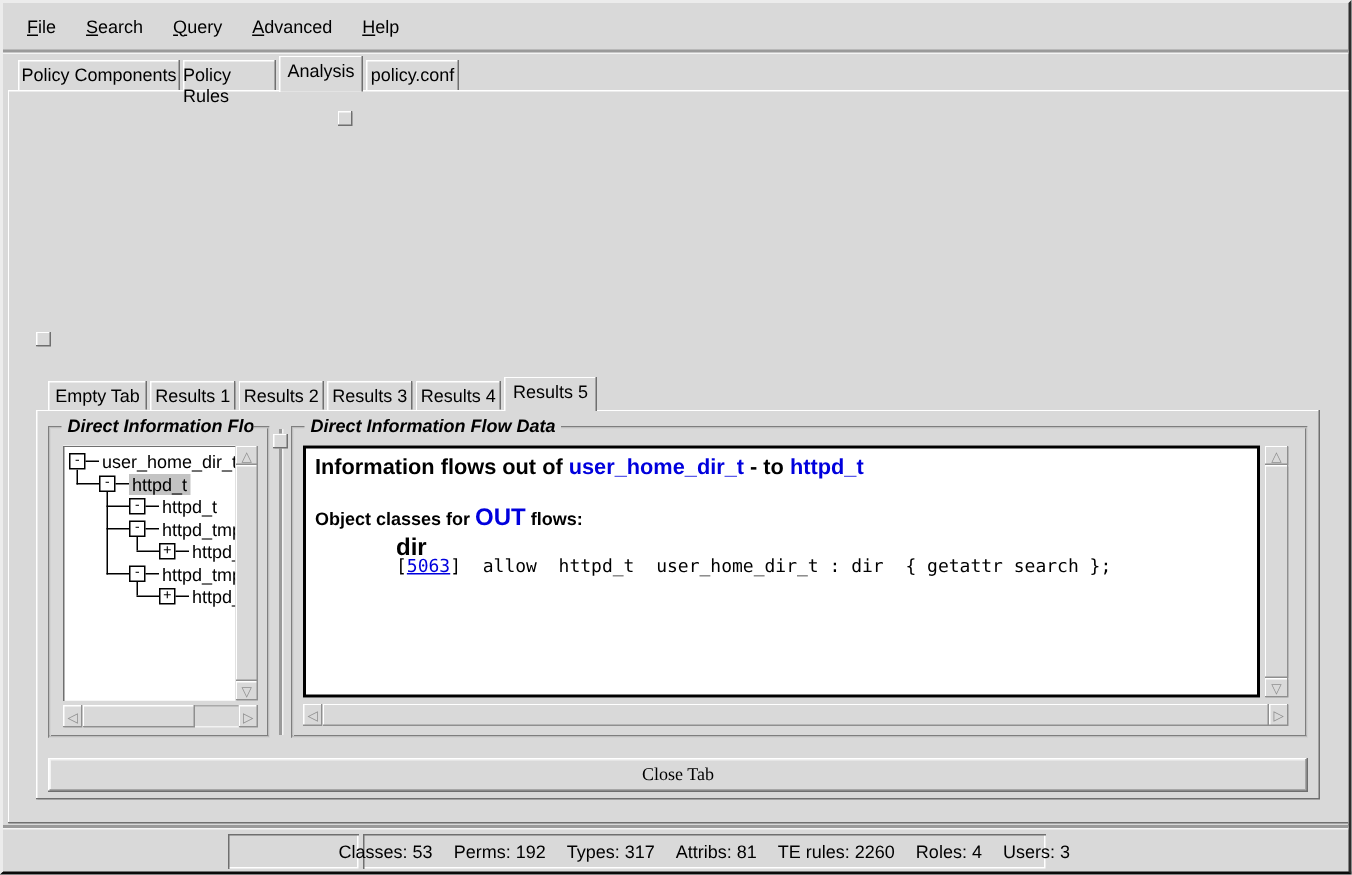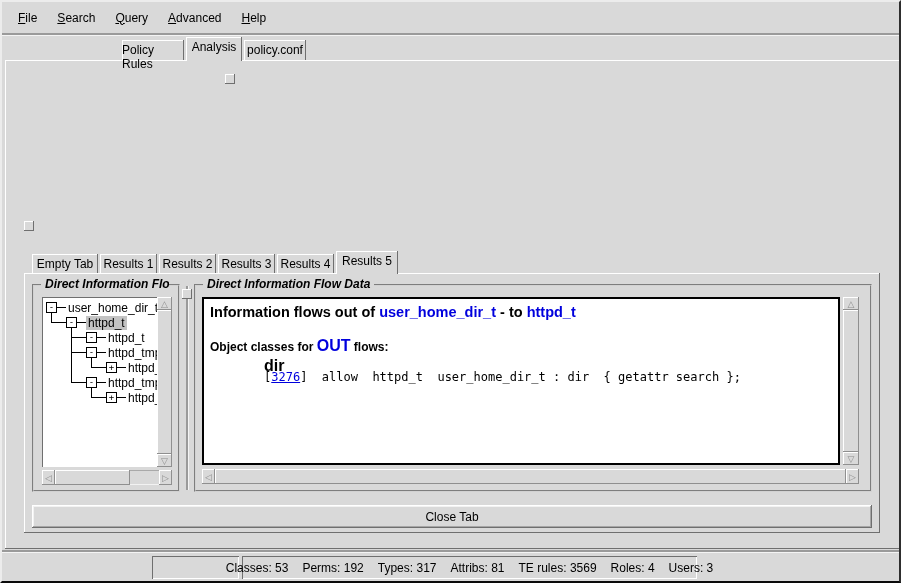--- a/index.html
+++ b/index.html
@@ -87,20 +87,23 @@
 
   <div id="menubar">
     <span class="menu-item"><span class="hot">F</span><span>ile</span></span>
     <span class="menu-item"><span class="hot">S</span><span>earch</span></span>
     <span class="menu-item"><span class="hot">Q</span><span>uery</span></span>
     <span class="menu-item"><span class="hot">A</span><span>dvanced</span></span>
     <span class="menu-item"><span class="hot">H</span><span>elp</span></span>
   </div>
   <div id="menubar-sep"></div>
 
+  <div class="tab" style="left:10px; top:38px; width:108px; height:20px;">
+      <span>Policy Components</span>
+    </div>
   <div class="tab" style="left:120px; top:38px; width:62px; height:20px;">
       <span>Policy Rules</span>
     </div>
   <div class="tab active" style="left:184px; top:35px; width:56px; height:24px;">
       <span>Analysis</span>
     </div>
   <div class="tab" style="left:242px; top:38px; width:62px; height:20px;">
       <span>policy.conf</span>
     </div>
 
@@ -278,42 +281,42 @@
   <div class="groove-v" style="left:184px; top:284px; height:204px; z-index:2;"></div>
   <div class="sash-handle raised-thin" style="left:180px; top:287px; z-index:2;"></div>
 
   <div class="lf groove" style="left:192px; top:282px; width:678px; height:208px; z-index:2;">
     <span class="lf-label">Direct Information Flow Data</span>
   </div>
   <div id="data-text" style="left:200px; top:295px; width:638px; height:168px; z-index:2;">
     <div class="abs" style="left:6px; top:38px; font-size:12px; font-weight:bold; white-space:pre;"><span>Object classes for </span><span class="blue" style="font-size:16px;">OUT</span><span> flows:</span></div>
     <div class="abs" style="left:6px; top:5px; font-size:14.5px; font-weight:bold; white-space:pre;"><span>Information flows out of </span><span class="blue">user_home_dir_t</span><span> - to </span><span class="blue">httpd_t</span></div>
     <div class="abs" style="left:60px; top:58px; font-size:16px; font-weight:bold;">dir</div>
-    <div class="abs rule-line" style="left:60px; top:71px;"><span>[</span><span class="rule-num">3276</span><span>]</span><span>  allow  httpd_t  user_home_dir_t : dir  { getattr search };</span></div>
+    <div class="abs rule-line" style="left:60px; top:71px;"><span>[</span><span class="rule-num">5063</span><span>]</span><span>  allow  httpd_t  user_home_dir_t : dir  { getattr search };</span></div>
   </div>
   <div class="sb sb-v" style="left:841px; top:295px; width:16px; height:168px; z-index:2;">
     <div class="sb-arrow">△</div>
     <div class="sb-thumb" style="flex:1;"></div>
     <div class="sb-arrow">▽</div>
   </div>
   <div class="sb" style="left:200px; top:467px; width:657px; height:15px; z-index:2;">
     <div class="sb-arrow">◁</div>
     <div class="sb-thumb" style="flex:1;"></div>
     <div class="sb-arrow">▷</div>
   </div>
 
-  <div class="btn raised" style="left:30px; top:503px; width:840px; height:23px; z-index:2;">
+  <div class="btn raised" style="left:30px; top:503px; width:840px; height:23px; z-index:2;font-family:Liberation Serif, serif;">
       <span>Close Tab</span>
     </div>
 
   <div class="groove-h" style="left:0px; top:548px; width:897px;"></div>
   <div class="status-box" style="left:150px; top:554px; width:87px; height:23px;"></div>
   <div class="status-box" style="left:240px; top:554px; width:455px; height:23px;justify-content:center;">
     <span class="stat-item">Classes: 53</span>
     <span class="stat-item">Perms: 192</span>
     <span class="stat-item">Types: 317</span>
     <span class="stat-item">Attribs: 81</span>
-    <span class="stat-item">TE rules: 3569</span>
+    <span class="stat-item">TE rules: 2260</span>
     <span class="stat-item">Roles: 4</span>
     <span class="stat-item">Users: 3</span>
   </div>
 
 </div>
 
 </body></html>

